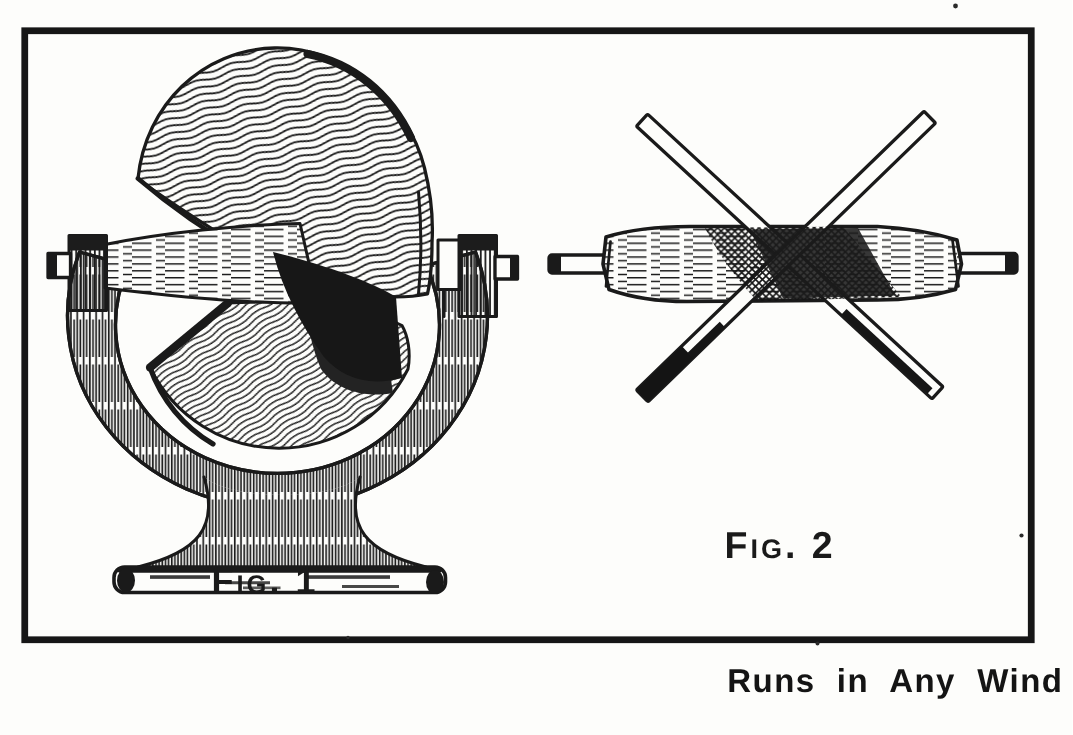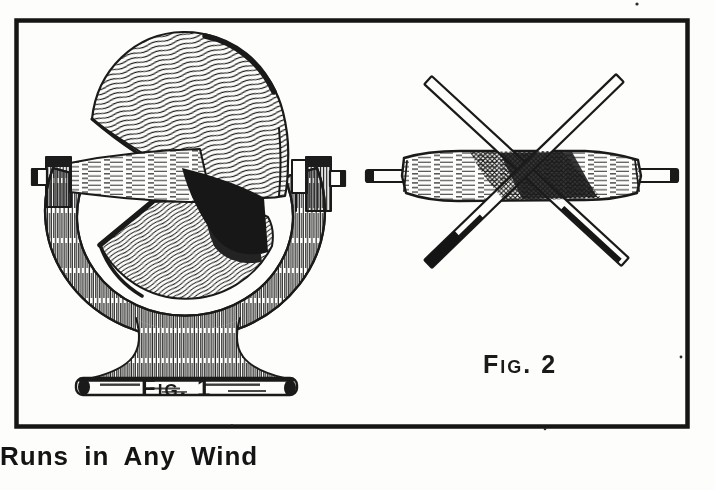--- a/index.html
+++ b/index.html
@@ -17,24 +17,24 @@
     font-weight:bold;
     font-variant:small-caps;
     letter-spacing:2px;
     white-space:nowrap;
   }
   .fig-label.one{left:141px;top:374px;font-size:24px;}
   .fig-label.two{left:483px;top:350px;font-size:25px;}
   .caption{
     position:absolute;
     left:0;right:6px;top:441px;
-    text-align:left;
+    text-align:right;
     color:#141414;
     font-weight:bold;
-    font-size:26px;
+    font-size:22px;
     letter-spacing:1px;
     word-spacing:7px;
     white-space:nowrap;
   }
 </style>
 </head>
 <body>
 
 <div class="page">
 

